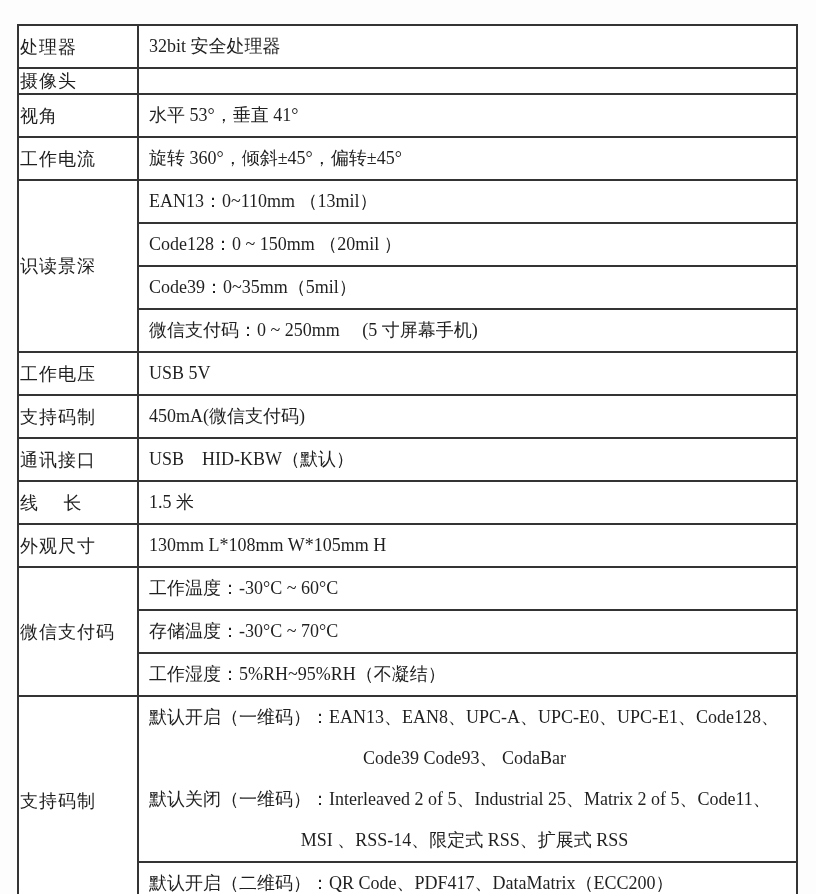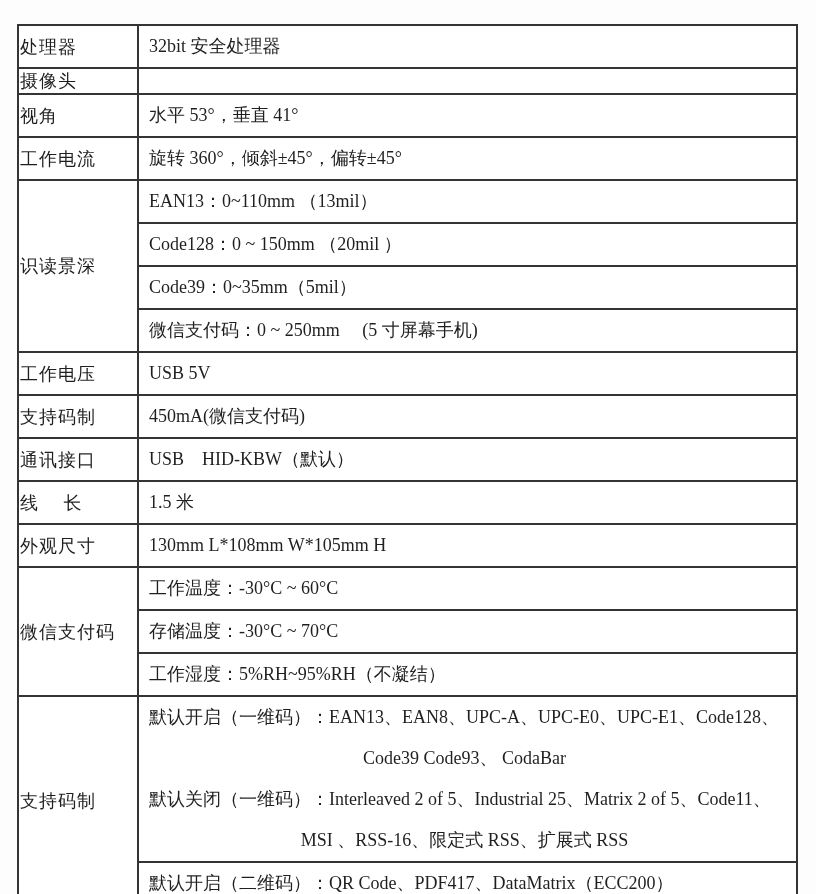--- a/index.html
+++ b/index.html
@@ -168,21 +168,21 @@
     </div>
   </div>
 
   <div class="row">
     <div class="label-cell">支持码制</div>
     <div class="value-col">
       <div class="value-cell grow">
         <div class="vline">默认开启（一维码）：EAN13、EAN8、UPC-A、UPC-E0、UPC-E1、Code128、</div>
         <div class="vline center">Code39 Code93、 CodaBar</div>
         <div class="vline">默认关闭（一维码）：Interleaved 2 of 5、Industrial 25、Matrix 2 of 5、Code11、</div>
-        <div class="vline center">MSI 、RSS-16、限定式 RSS、扩展式 RSS</div>
+        <div class="vline center">MSI 、RSS-14、限定式 RSS、扩展式 RSS</div>
       </div>
       <div class="value-cell">
         <div class="vline">默认开启（二维码）：QR Code、PDF417、DataMatrix（ECC200）</div>
       </div>
     </div>
   </div>
 
 </div>
 
 </body></html>

